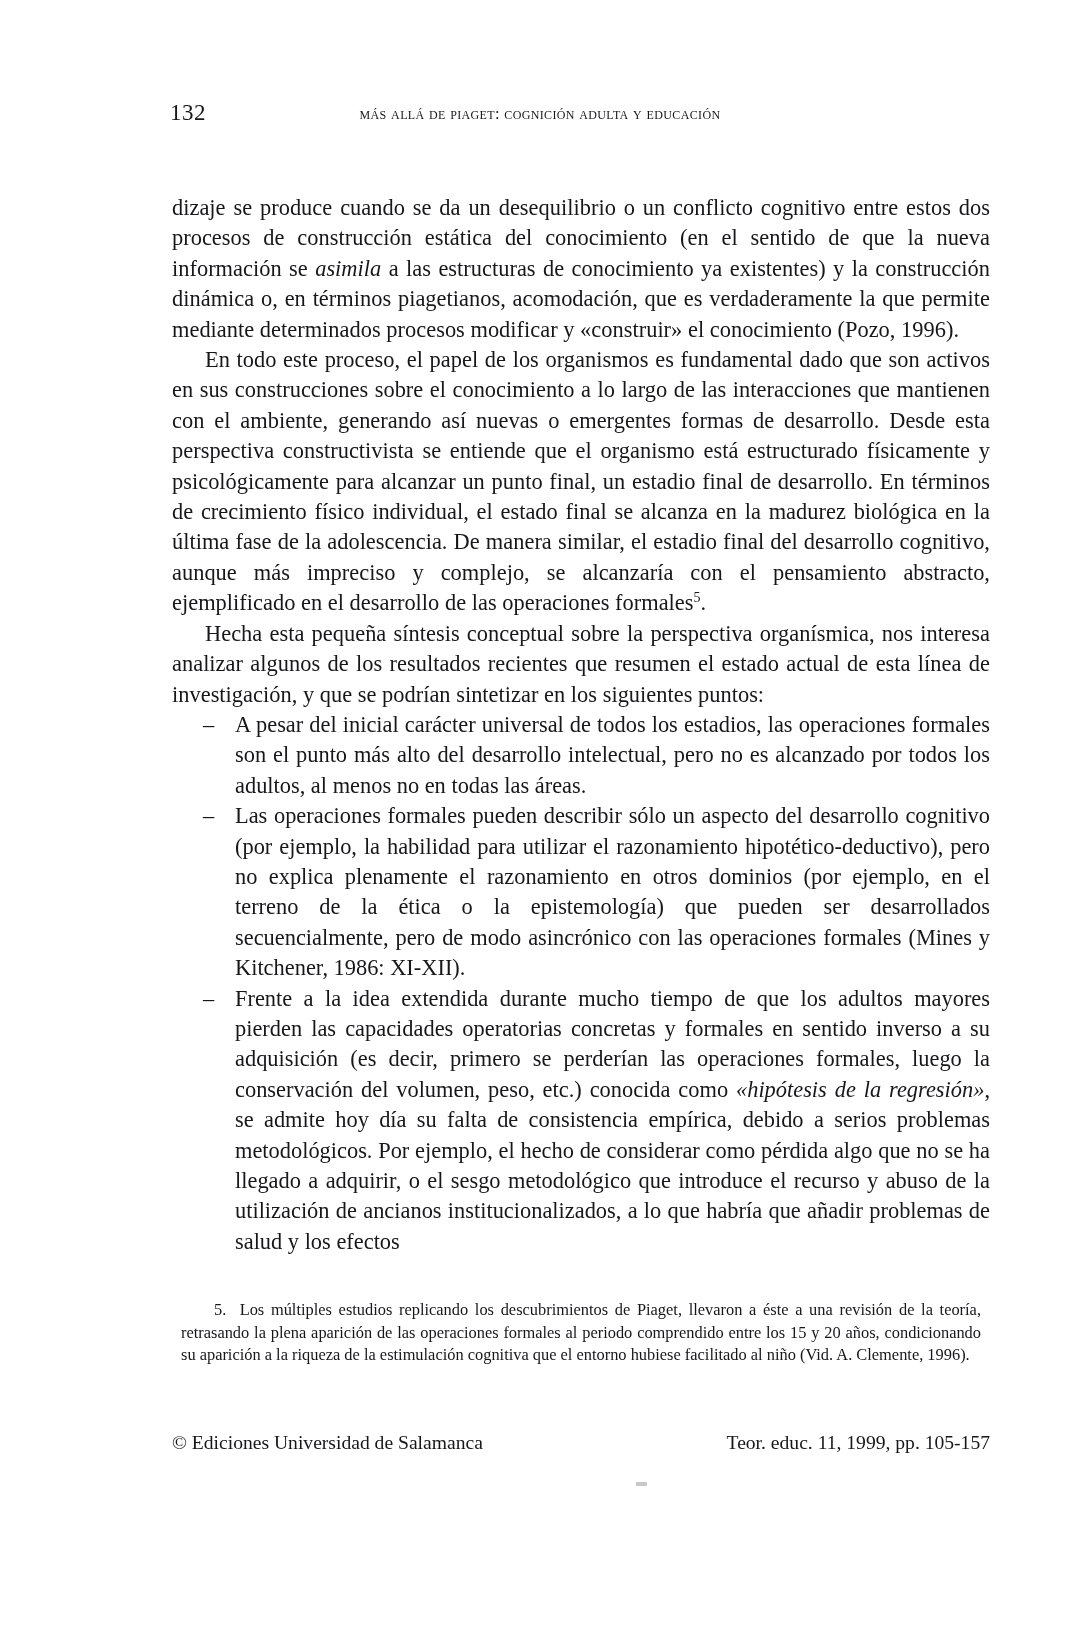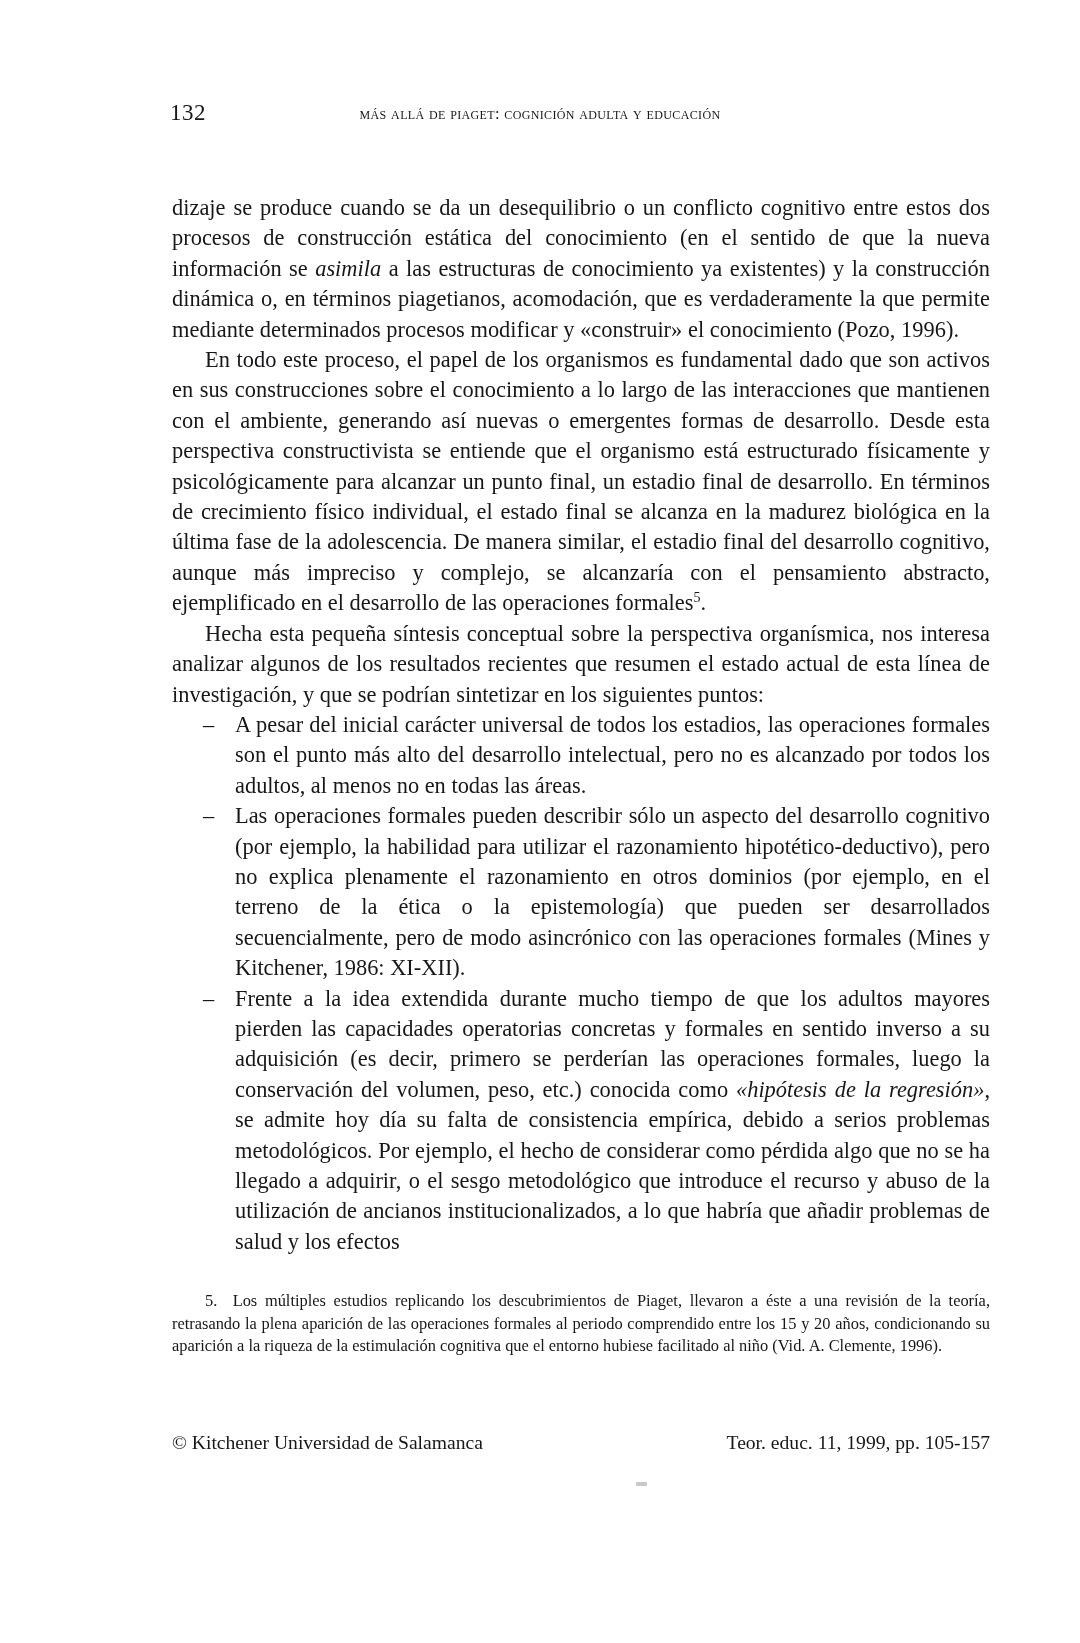--- a/index.html
+++ b/index.html
@@ -112,21 +112,21 @@
   ul.dash-list > li em { }
 
   
   .footnote {
     position: absolute;
     left: 172px;
     top: 1290px;
     width: 818px;
   }
   .footnote p {
-    margin: 0;
+    margin: 9px;
     font-size: 16.4px;
     line-height: 22.6px;
     text-align: justify;
     text-justify: inter-word;
   }
   .footnote p.first { text-indent: 33px; }
 
   
   .footer {
     position: absolute;
@@ -185,19 +185,19 @@
       </li>
     </ul>
 
   </div>
 
   <div class="footnote">
     <p class="first"><span>5.</span>&nbsp; <span>Los múltiples estudios replicando los descubrimientos de Piaget, llevaron a éste a una revisión de la teoría, retrasando la plena aparición de las operaciones formales al periodo comprendido entre los 15 y 20 años, condicionando su aparición a la riqueza de la estimulación cognitiva que el entorno hubiese facilitado al niño (Vid. A. Clemente, 1996).</span></p>
   </div>
 
   <div class="footer">
-    <div class="left">© Kitchener Universidad de Salamanca</div>
+    <div class="left">© Ediciones Universidad de Salamanca</div>
     <div class="right">Teor. educ. 11, 1999, pp. 105-157</div>
   </div>
 
   <div class="scan-mark"></div>
 
 </div>
 
 </body></html>

